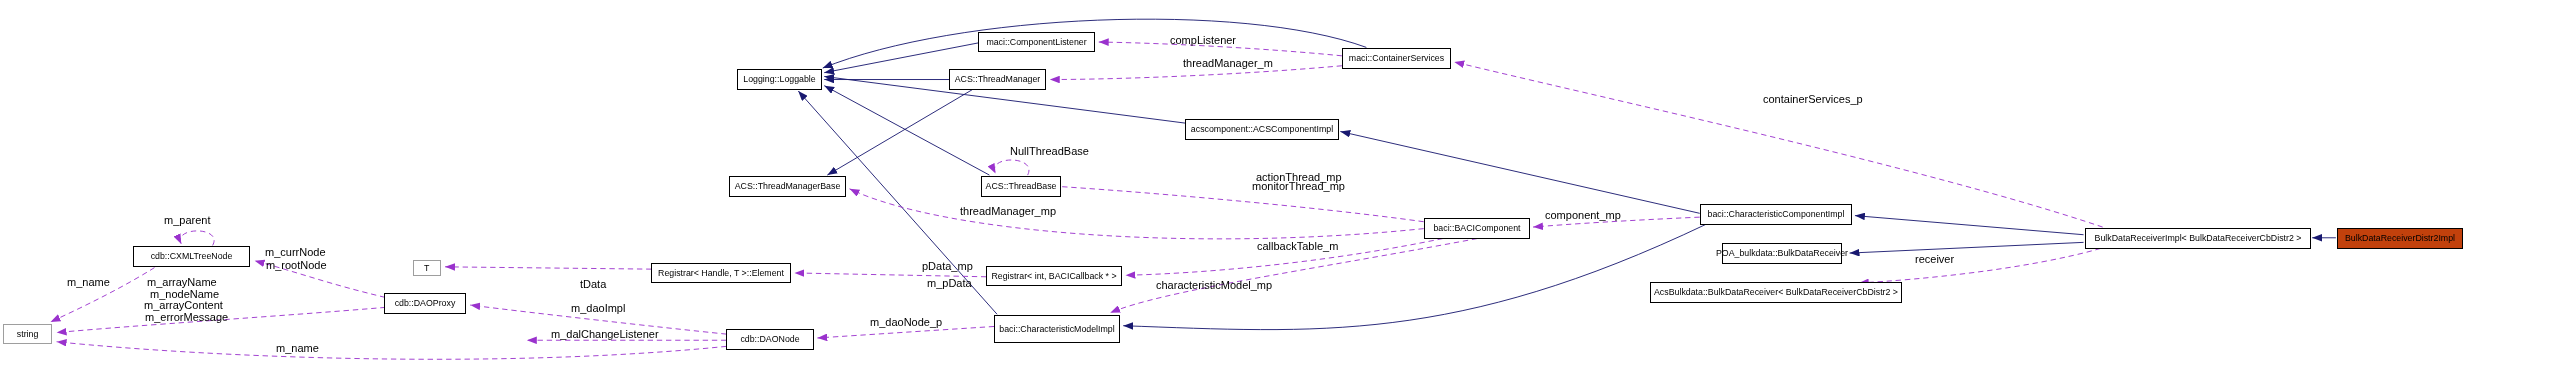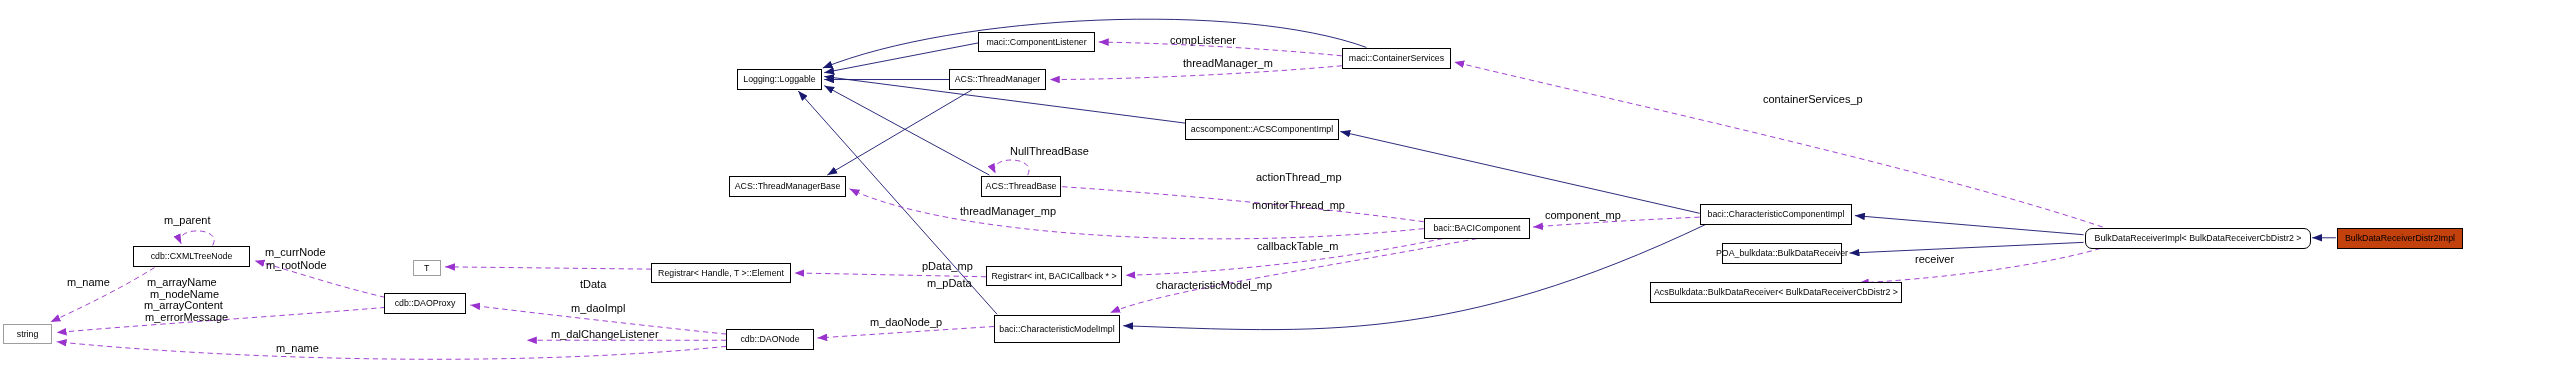--- a/index.html
+++ b/index.html
@@ -70,38 +70,38 @@
   <div class="node" style="left:978px;top:32px;width:117px;height:20px;">maci::ComponentListener</div>
   <div class="node" style="left:949px;top:69px;width:97px;height:20.7px;">ACS::ThreadManager</div>
   <div class="node" style="left:1342px;top:48px;width:109px;height:20.7px;">maci::ContainerServices</div>
   <div class="node" style="left:1185px;top:119px;width:154px;height:20.7px;">acscomponent::ACSComponentImpl</div>
   <div class="node" style="left:729px;top:176px;width:117px;height:20.7px;">ACS::ThreadManagerBase</div>
   <div class="node" style="left:965px;top:176px;width:80px;height:20.7px;margin-left:16px;">ACS::ThreadBase</div>
   <div class="node" style="left:1424px;top:218px;width:106px;height:20.7px;">baci::BACIComponent</div>
   <div class="node" style="left:1700px;top:204px;width:152px;height:20.7px;">baci::CharacteristicComponentImpl</div>
   <div class="node" style="left:1722px;top:243px;width:120px;height:20.7px;">POA_bulkdata::BulkDataReceiver</div>
   <div class="node" style="left:1650px;top:282px;width:252px;height:20.7px;">AcsBulkdata::BulkDataReceiver&lt; BulkDataReceiverCbDistr2 &gt;</div>
-  <div class="node" style="left:2085px;top:228px;width:226px;height:20.7px;border-radius:7px;">BulkDataReceiverImpl&lt; BulkDataReceiverCbDistr2 &gt;</div>
+  <div class="node" style="left:2085px;top:228px;width:226px;height:20.7px;">BulkDataReceiverImpl&lt; BulkDataReceiverCbDistr2 &gt;</div>
   <div class="node current" style="left:2337px;top:228px;width:126px;height:20.7px;">BulkDataReceiverDistr2Impl</div>
   <div class="node" style="left:133px;top:246px;width:117px;height:20.7px;">cdb::CXMLTreeNode</div>
   <div class="node ext" style="left:3.1px;top:324px;width:49px;height:20px;">string</div>
   <div class="node ext" style="left:413px;top:260px;width:27.6px;height:16px;">T</div>
   <div class="node" style="left:384px;top:293px;width:82px;height:20.7px;">cdb::DAOProxy</div>
   <div class="node" style="left:726px;top:329px;width:88px;height:21.4px;">cdb::DAONode</div>
   <div class="node" style="left:651px;top:263px;width:140px;height:20px;">Registrar&lt; Handle, T &gt;::Element</div>
   <div class="node" style="left:986px;top:266px;width:136px;height:20px;">Registrar&lt; int, BACICallback * &gt;</div>
   <div class="node" style="left:994px;top:315px;width:126px;height:28px;">baci::CharacteristicModelImpl</div>
 
   <div class="elabel" style="left:1170px;top:34px;">compListener</div>
   <div class="elabel" style="left:1161px;top:57px;padding-left:22px;">threadManager_m</div>
   <div class="elabel" style="left:1763px;top:93px;">containerServices_p</div>
   <div class="elabel" style="left:1010px;top:145px;">NullThreadBase</div>
   <div class="elabel" style="left:164px;top:214px;">m_parent</div>
   <div class="elabel" style="left:1256px;top:171px;">actionThread_mp</div>
-  <div class="elabel" style="left:1252px;top:199px;text-align:center;">monitorThread_mp</div>
+  <div class="elabel" style="left:1252px;top:180px;text-align:center;">monitorThread_mp</div>
   <div class="elabel" style="left:960px;top:205px;">threadManager_mp</div>
   <div class="elabel" style="left:1545px;top:209px;">component_mp</div>
   <div class="elabel" style="left:1257px;top:240px;">callbackTable_m</div>
   <div class="elabel" style="left:1156px;top:279px;">characteristicModel_mp</div>
   <div class="elabel" style="left:927px;top:256px;margin-top:21px;">m_pData</div>
   <div class="elabel" style="left:922px;top:260px;">pData_mp</div>
   <div class="elabel" style="left:580px;top:253px;margin-top:25px;">tData</div>
   <div class="elabel" style="left:870px;top:316px;">m_daoNode_p</div>
   <div class="elabel" style="left:571px;top:302px;">m_daoImpl</div>
   <div class="elabel" style="left:551px;top:328px;">m_dalChangeListener</div>

